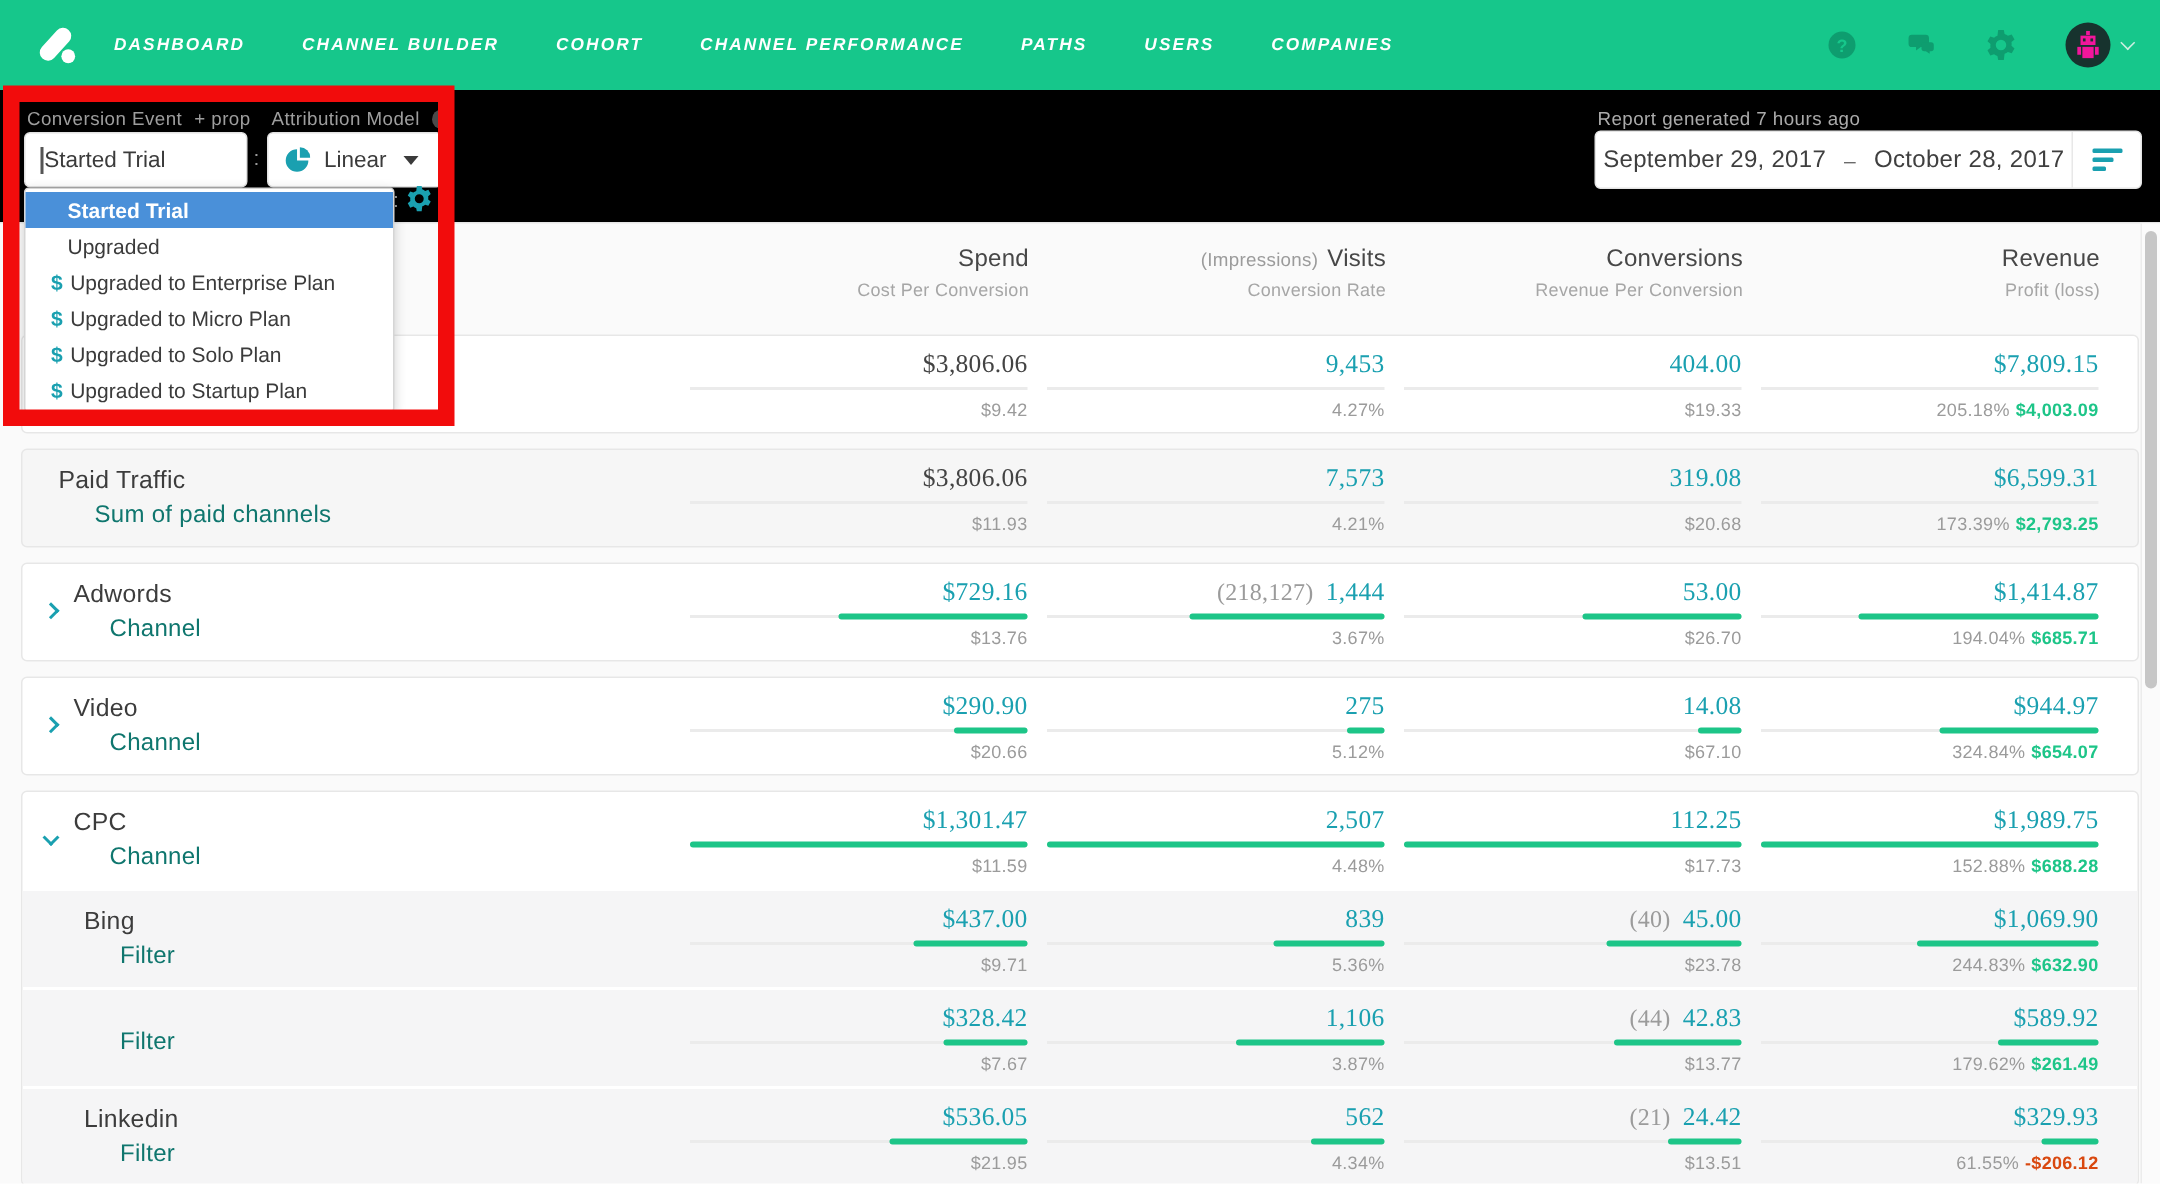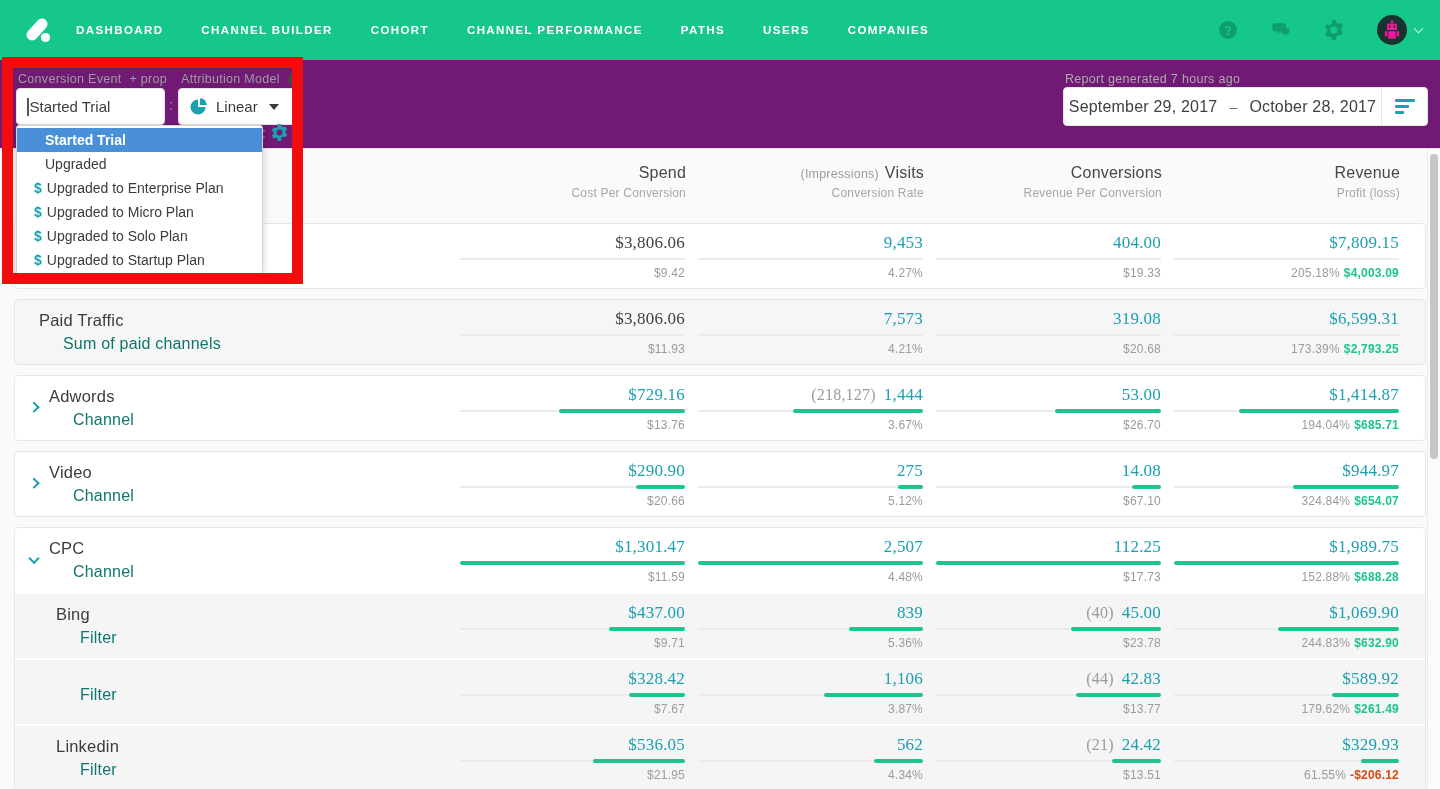--- a/index.html
+++ b/index.html
@@ -3,30 +3,30 @@
 <meta charset="utf-8">
 <style>
   * { margin:0; padding:0; box-sizing:border-box; }
   html,body { width:1440px; height:789px; overflow:hidden; }
   body { font-family:"Liberation Sans", sans-serif; background:#fff; position:relative; }
 
   
   .nav { position:absolute; left:0; top:0; width:1440px; height:60px; background:#16C78B;
          display:flex; align-items:center; padding:0 18px 0 22px; }
   .nav-logo { width:32px; height:32px; margin-right:22px; flex:0 0 auto; }
-  .nav-menu { display:flex; gap:38px; align-items:center; }
+  .nav-menu { display:flex; gap:38px; align-items:center;font-style:italic; }
   .nav-item { color:#fff; font-size:11.5px; font-weight:bold; letter-spacing:1.4px; cursor:pointer; white-space:nowrap; }
   .nav-right { margin-left:auto; display:flex; align-items:center; gap:33px; }
   .nav-ic { width:20px; height:20px; display:block; cursor:pointer; }
   .avatar-wrap { display:flex; align-items:center; gap:8px; cursor:pointer; }
   .avatar { width:30px; height:30px; border-radius:50%; background:#17332E; display:flex; align-items:center; justify-content:center; overflow:hidden; }
   .caret-dn { width:7px; height:7px; border-right:1.6px solid #CDEFE2; border-bottom:1.6px solid #CDEFE2; transform:rotate(45deg); margin-top:-4px; }
 
   
-  .controls { position:absolute; left:0; top:60px; width:1440px; height:88px; background:#701a75; }
+  .controls { position:absolute; left:0; top:60px; width:1440px; height:88px; background:#000000; }
   .ctl-label { position:absolute; font-size:12.5px; color:#9E9E9E; letter-spacing:.3px; display:flex; align-items:center; gap:8px; }
   .ctl-label.ev { left:18px; top:12px; }
   .ctl-label.am { left:181px; top:12px; }
   .info-ic { width:13px; height:13px; border-radius:50%; background:#4A4A4A; color:#fff; font-size:9px; font-weight:bold;
              display:inline-flex; align-items:center; justify-content:center; font-family:"Liberation Serif",serif; }
   .ev-input { position:absolute; left:16px; top:28px; width:149px; height:37px; background:#fff;
               border:1px solid #E2E2E2; border-radius:4px; display:flex; align-items:center; padding:0 10px;
               font-size:15px; color:#3B3B3B; cursor:text; }
   .cursor { display:inline-block; width:1.5px; height:18px; background:#555; margin-right:1px; }
   .colon { position:absolute; font-size:14px; color:#9B9B9B; }

